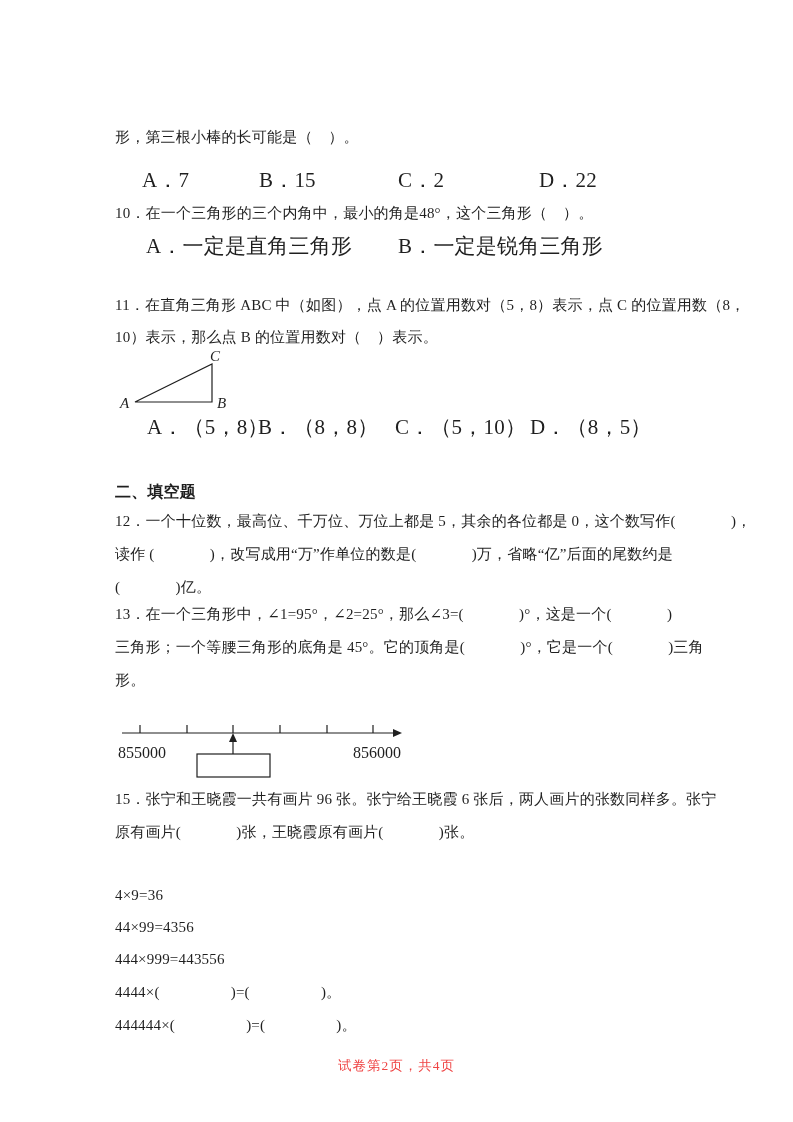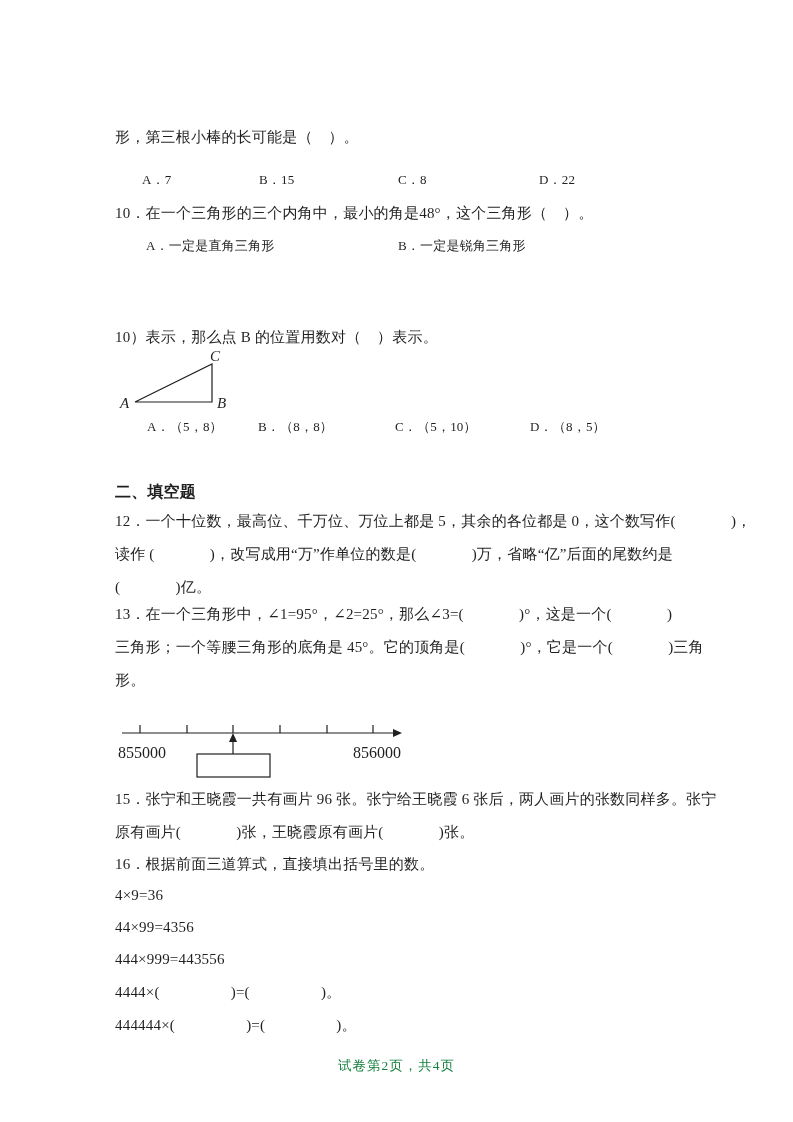--- a/index.html
+++ b/index.html
@@ -37,69 +37,70 @@
     position: absolute;
     left: 0;
     width: 600px;
     height: 22px;
   }
   .opt {
     position: absolute;
     top: 0;
     height: 22px;
     line-height: 22px;
-    font-size: 13px;
+    font-size: 21px;
     white-space: pre;
     letter-spacing: 0.2px;
     text-align: center;
   }
   .section-title {
     font-weight: bold;
     font-size: 16px;
   }
   .figure {
     position: absolute;
   }
   .figure svg { overflow: visible; display: block; }
   .footer {
     position: absolute;
     left: 0;
     top: 1056px;
     width: 793px;
     text-align: center;
     font-size: 13.5px;
     line-height: 20px;
-    color: #15803d;
+    color: #ef4444;
     letter-spacing: 1px;
   }
   .fig-stroke { stroke: #1f1f1f; stroke-width: 1.2; fill: none; }
   .fig-fill   { fill: #1f1f1f; stroke: none; }
   .fig-label  { font-family: "Liberation Serif", "DejaVu Serif", serif; font-size: 15px; font-style: italic; fill: #1f1f1f; }
   .fig-num    { font-family: "Liberation Serif", "DejaVu Serif", serif; font-size: 16px; fill: #1f1f1f; }
 </style>
 </head>
 <body>
 
 <div class="page">
   <div class="content">
 
     <div class="line" style="top:94px">形，第三根小棒的长可能是（    ）。</div>
     <div class="options-row" style="top:137px">
       <span class="opt" style="left:27px">A．7</span>
       <span class="opt" style="left:144px">B．15</span>
-      <span class="opt" style="left:283px">C．8</span>
+      <span class="opt" style="left:283px">C．2</span>
       <span class="opt" style="left:424px">D．22</span>
     </div>
 
     <div class="line" style="top:170px">10．在一个三角形的三个内角中，最小的角是48°，这个三角形（    ）。</div>
     <div class="options-row" style="top:203px">
       <span class="opt" style="left:31px">A．一定是直角三角形</span>
       <span class="opt" style="left:283px">B．一定是锐角三角形</span>
     </div>
 
+    <div class="line" style="top:262px">11．在直角三角形 ABC 中（如图），点 A 的位置用数对（5，8）表示，点 C 的位置用数（8，</div>
     <div class="line" style="top:294px">10）表示，那么点 B 的位置用数对（    ）表示。</div>
 
     <div class="figure" style="left:5px; top:318px; width:110px; height:64px">
       <svg width="110" height="64" viewBox="0 0 110 64">
         <polygon class="fig-stroke" points="15,52 92,52 92,14"></polygon>
         <text class="fig-label" x="0" y="58">A</text>
         <text class="fig-label" x="97" y="58">B</text>
         <text class="fig-label" x="90" y="11">C</text>
       </svg>
     </div>
@@ -136,21 +137,20 @@
         <text class="fig-num" x="262" y="38" text-anchor="middle">856000</text>
         <line class="fig-stroke" x1="118" y1="34" x2="118" y2="20"></line>
         <polygon class="fig-fill" points="114,22 122,22 118,13"></polygon>
         <rect class="fig-stroke" x="82" y="34" width="73" height="23"></rect>
       </svg>
     </div>
 
     <div class="line" style="top:756px">15．张宁和王晓霞一共有画片 96 张。张宁给王晓霞 6 张后，两人画片的张数同样多。张宁</div>
     <div class="line" style="top:789px">原有画片(              )张，王晓霞原有画片(              )张。</div>
 
-    <div class="line" style="top:821px">16．根据前面三道算式，直接填出括号里的数。</div>
     <div class="line" style="top:852px">4×9=36</div>
     <div class="line" style="top:884px">44×99=4356</div>
     <div class="line" style="top:916px">444×999=443556</div>
     <div class="line" style="top:949px">4444×(                  )=(                  )。</div>
     <div class="line" style="top:982px">444444×(                  )=(                  )。</div>
 
   </div>
 
   <div class="footer">试卷第2页，共4页</div>
 </div>

